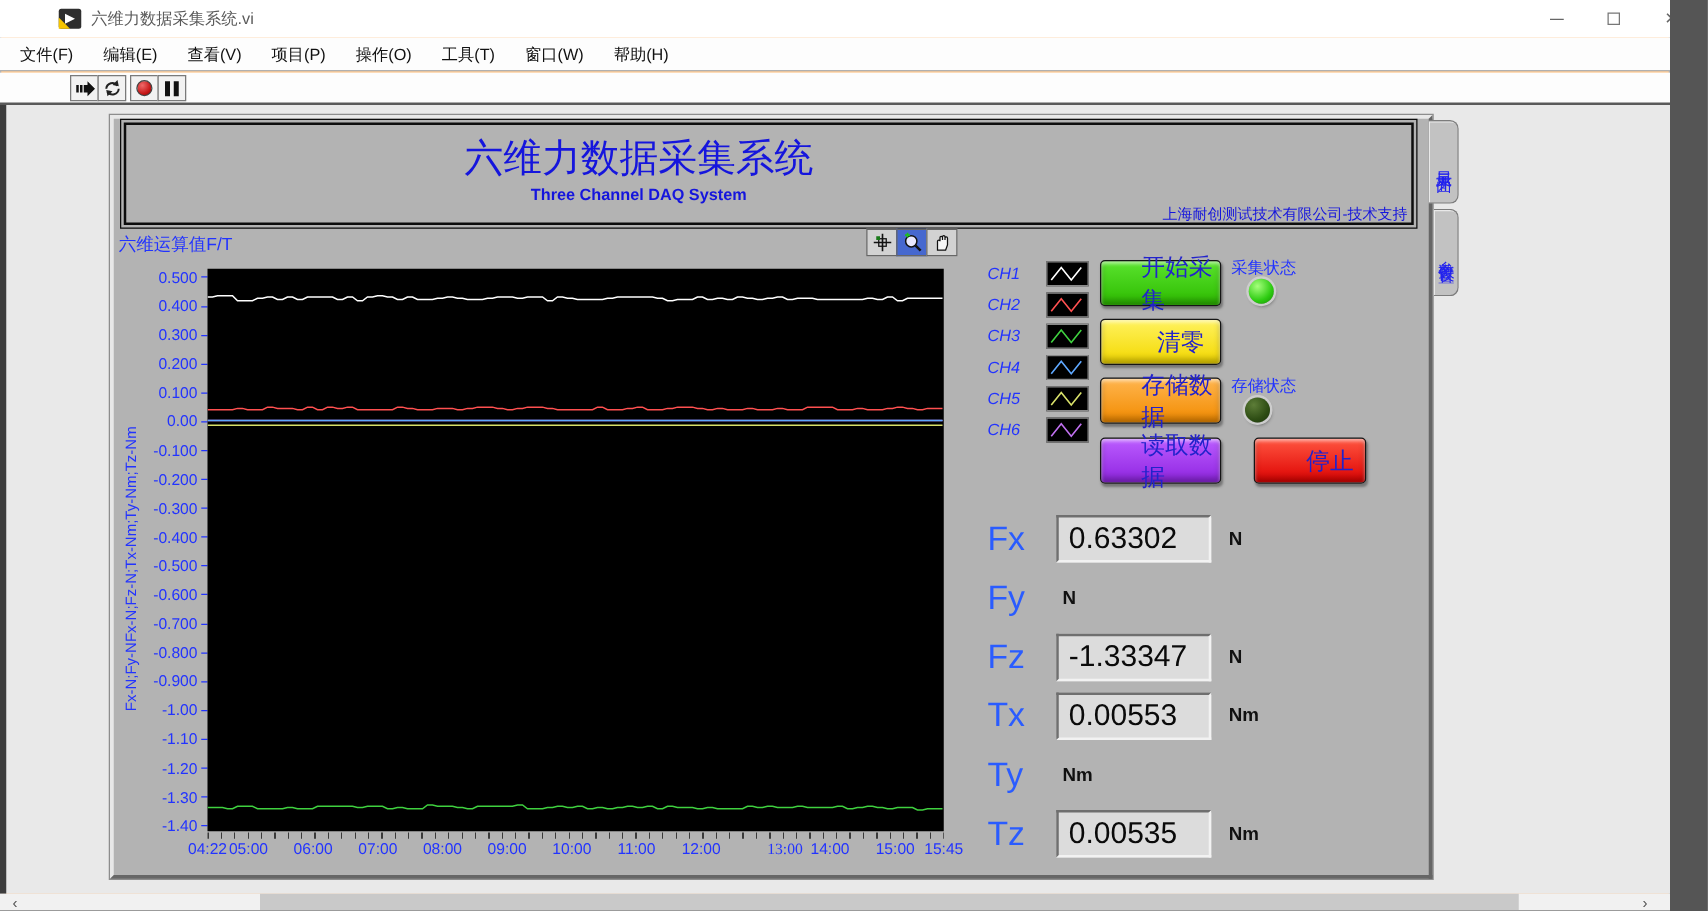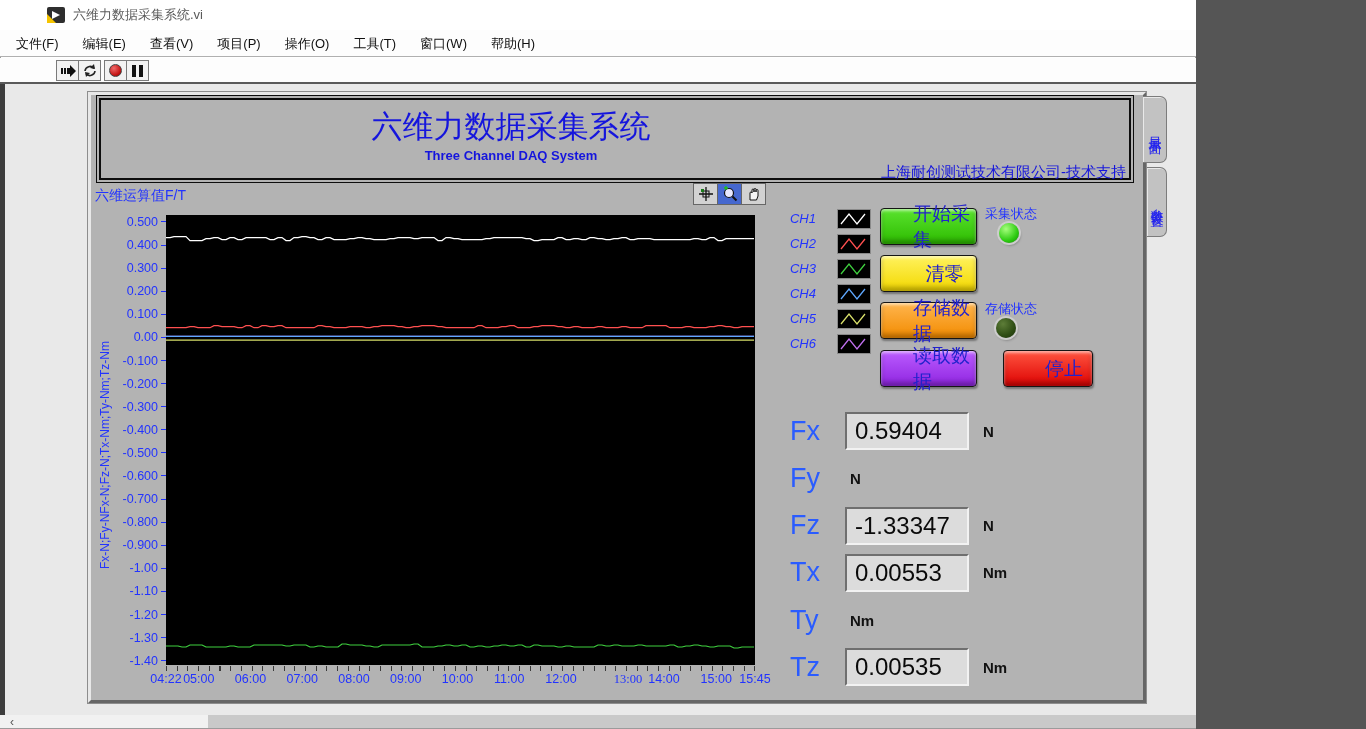--- a/index.html
+++ b/index.html
@@ -1,18 +1,18 @@
 <!DOCTYPE html>
 <html><head>
 <meta charset="utf-8">
 <style>
   * { margin:0; padding:0; box-sizing:border-box; }
   html,body { background:#555; }
   body { font-family:"Liberation Sans","DejaVu Sans",sans-serif; }
-  .screen { position:relative; width:1196px; height:729px; background:#ffffff; overflow:hidden;
+  .screen { position:relative; width:1336px; height:729px; background:#fdba74; overflow:hidden;
             box-shadow: inset 0 0 0 1px #9b9b9b, inset 0 -2px 0 #1c1c1c; }
 
   
   .titlebar { position:absolute; left:0; top:0; width:1366px; height:30px; background:#ffffff; }
   .lv-icon { position:absolute; left:47px; top:7px; width:18px; height:16px; background:#2e2e2e; border-radius:2px; }
   .lv-icon .corner { position:absolute; left:0; bottom:0; width:0; height:0; border-left:9px solid #f5c400; border-top:9px solid transparent; }
   .lv-icon svg { position:absolute; left:3px; top:3px; }
   .win-title { position:absolute; left:73px; top:0; height:30px; line-height:30px; font-size:13px; color:#5a5a5a; }
   .win-btn { position:absolute; top:0; width:46px; height:30px; display:flex; align-items:center; justify-content:center; color:#666; }
   .wb-min { left:1222px; } .wb-max { left:1268px; } .wb-close { left:1314px; font-size:17px; }
@@ -49,21 +49,21 @@
 
   
   .header-box { position:absolute; left:99px; top:98px; width:1032px; height:82px;
                 border:2px solid #0d0d0d; outline:1px solid #0d0d0d; outline-offset:2px; }
   .h-title { position:absolute; left:120px; top:6px; width:580px; text-align:center; font-size:31px;
              font-family:"DejaVu Serif","Liberation Serif",serif; color:#1515dd; }
   .h-sub { position:absolute; left:120px; top:48px; width:580px; text-align:center; font-size:13px; font-weight:bold; color:#1515dd; }
   .logo { position:absolute; left:872px; top:5px; width:112px; height:52px; background:#ffffff; text-align:center; }
   .logo .l1 { font-size:11px; font-weight:bold; letter-spacing:1.5px; color:#0e8a78; margin-top:7px; }
   .logo .l2 { font-size:13px; font-weight:bold; color:#0e8a78; margin-top:-13px; }
-  .support { position:absolute; right:3px; top:63px; font-size:15px; color:#1515dd;margin-left:12px; }
+  .support { position:absolute; right:3px; top:63px; font-size:12px; color:#1515dd;margin-left:12px; }
 
   
   .chart-title { position:absolute; left:95px; top:187px; font-size:14px; color:#2233ff;text-align:right; }
   .palette { position:absolute; left:693px; top:183px; display:flex; }
   .pal-btn { width:25px; height:22px; border:1px solid #666; background:#d2d2d2; display:flex; align-items:center; justify-content:center; margin-right:-1px; }
   .pal-btn.sel { background:#4668cf; }
 
   .plot { position:absolute; left:166px; top:215px; width:589px; height:450px; background:#000; }
   .y-axis-label { position:absolute; left:98px; top:245px; width:16px; height:420px; writing-mode:vertical-rl; transform:rotate(180deg);
                   font-size:12px; color:#2233ff; text-align:center; }
@@ -425,21 +425,21 @@
   <div class="panel-btn b-stop">停止</div>
   <div class="led-label ll-acq">采集状态</div>
   <div class="led led-acq"></div>
   <div class="led-label ll-store">存储状态</div>
   <div class="led led-store"></div>
 
   <div class="readouts">
 
       <div class="ro-row">
         <span class="ro-label">Fx</span>
-        <span class="ro-box">0.59404</span>
+        <span class="ro-box">0.63302</span>
         <span class="ro-unit">N</span>
       </div>
 
       <div class="ro-row">
         <span class="ro-label">Fy</span>
         <span class="ro-unit">N</span>
       </div>
 
       <div class="ro-row">
         <span class="ro-label">Fz</span>

